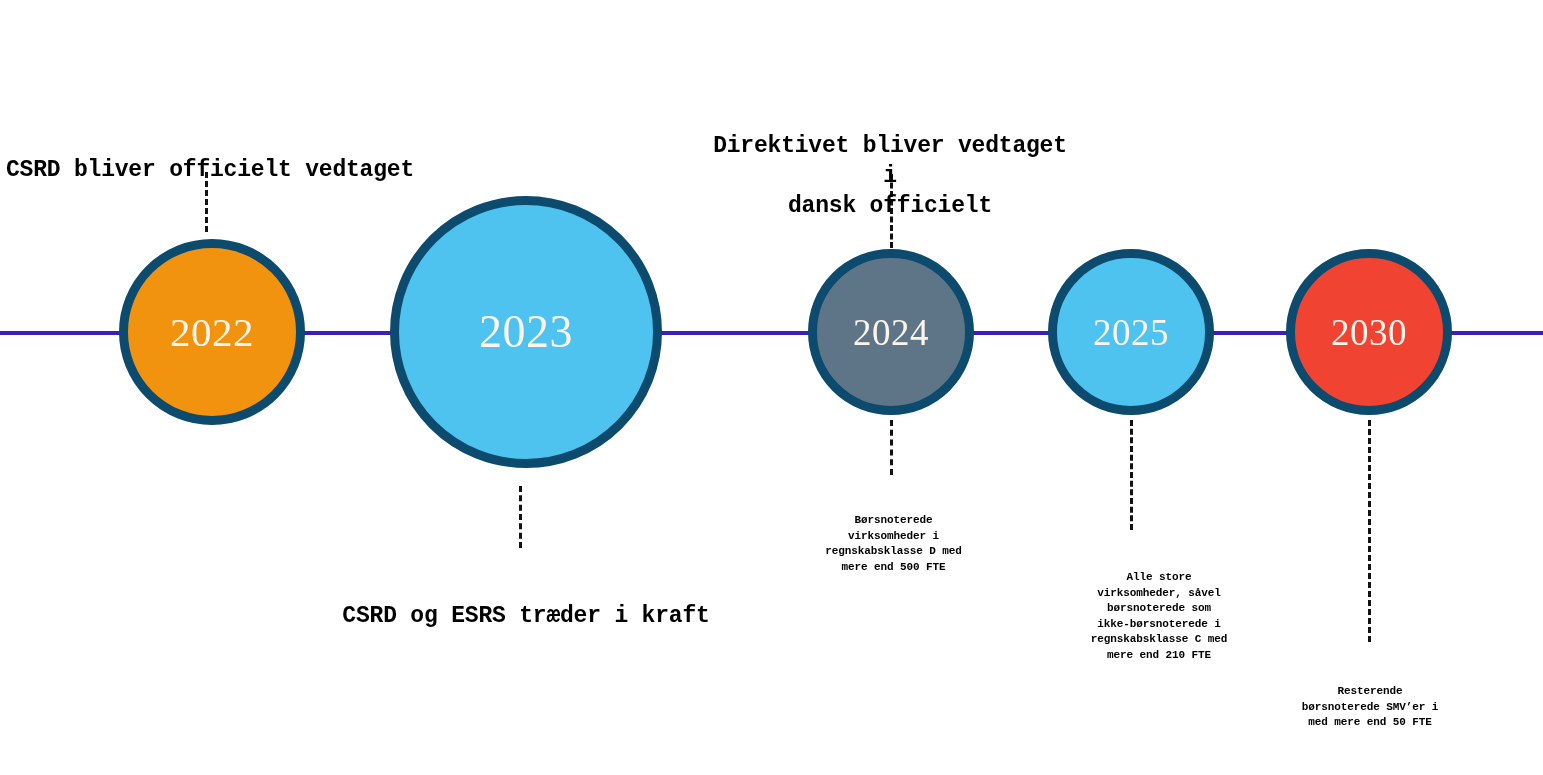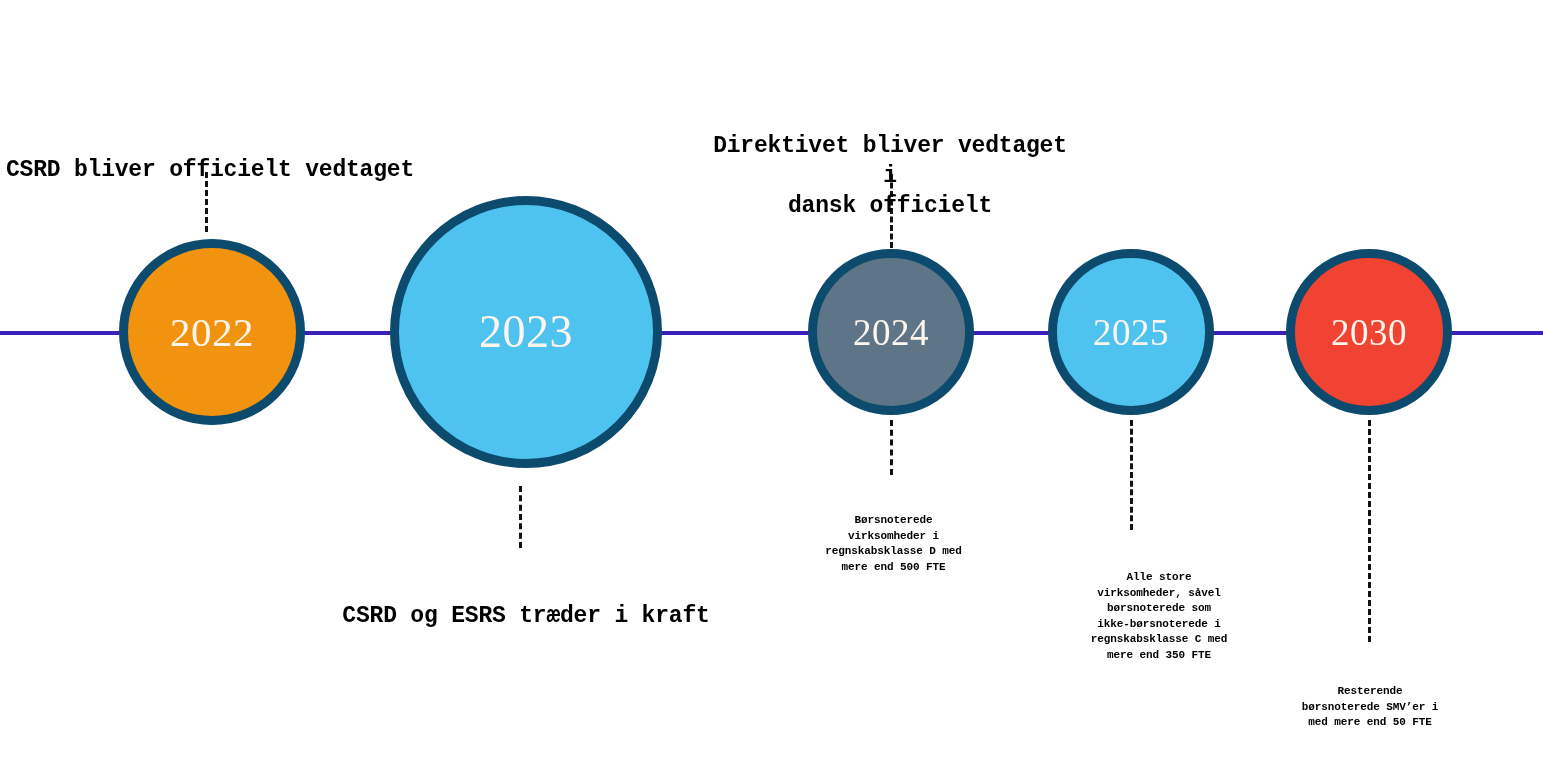--- a/index.html
+++ b/index.html
@@ -116,21 +116,21 @@
   <div class="node" style="left:1048px; top:249px; width:166px; height:166px; background:#4ec3f0;">
     <span class="node-year" style="font-size:37px;">2025</span>
   </div>
   <div class="leader" style="left:1130px; top:420px; height:110px;"></div>
   <div class="callout small" style="left:1034px; top:534px; width:250px;">
     <div>Alle store</div>
     <div>virksomheder, såvel</div>
     <div>børsnoterede som</div>
     <div>ikke-børsnoterede i</div>
     <div>regnskabsklasse C med</div>
-    <div>mere end 350 FTE</div>
+    <div>mere end 210 FTE</div>
   </div>
 
   <div class="node" style="left:1286px; top:249px; width:166px; height:166px; background:#f04332;">
     <span class="node-year" style="font-size:37px;">2030</span>
   </div>
   <div class="leader" style="left:1368px; top:420px; height:222px;"></div>
   <div class="callout small" style="left:1245px; top:648px; width:250px;">
     <div>Resterende</div>
     <div>børsnoterede SMV’er i</div>
     <div>med mere end 50 FTE</div>

